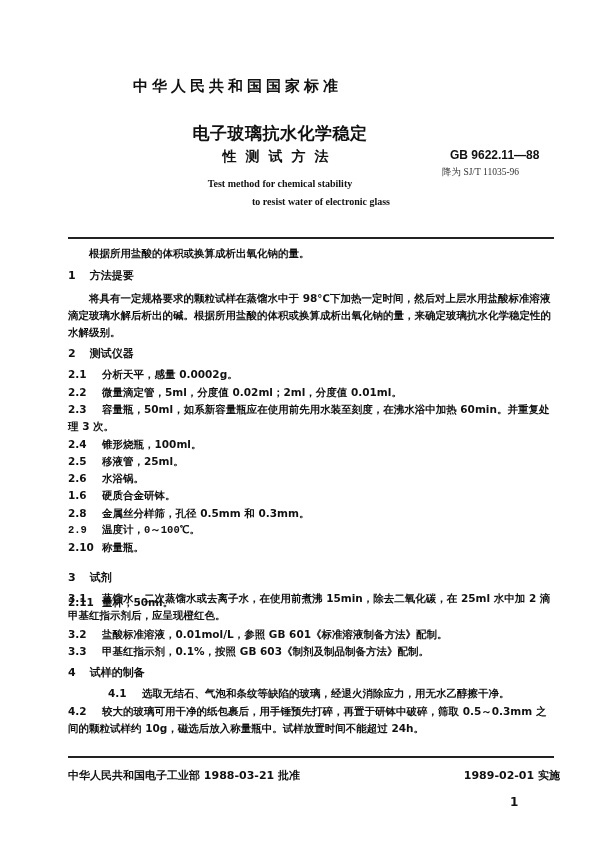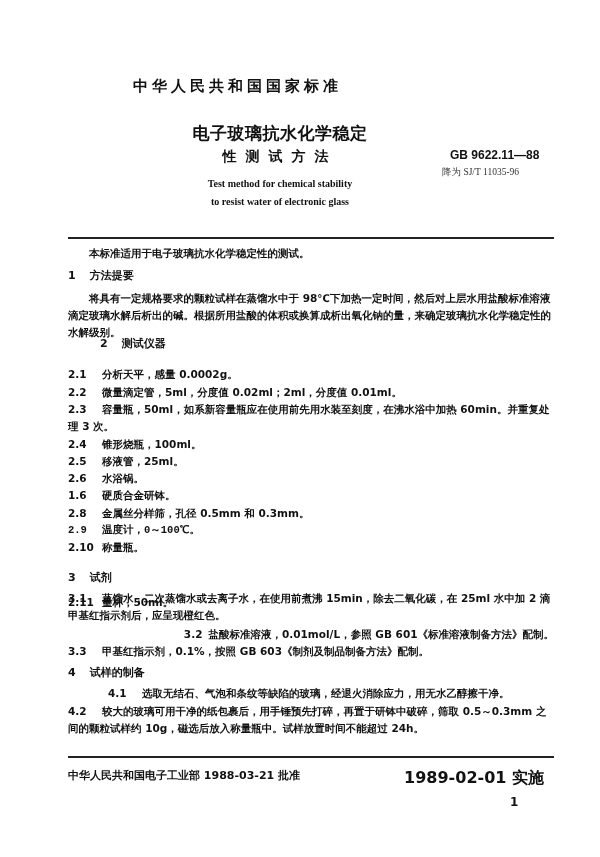--- a/index.html
+++ b/index.html
@@ -5,77 +5,77 @@
   html, body { margin: 0; padding: 0; background: #ffffff; }
   body { width: 600px; height: 857px; position: relative; overflow: hidden;
          font-family: "DejaVu Sans", "Liberation Sans", sans-serif; color: #111; }
   .abs { position: absolute; }
   .nat-std { left: 0; width: 475px; top: 77px; text-align: center; font-size: 15px; font-weight: bold; letter-spacing: 4px; }
   .title1 { left: 180px; width: 200px; top: 122px; text-align: center; font-size: 17px; font-weight: bold; letter-spacing: 0.5px; }
   .title2 { left: 180px; width: 200px; top: 148px; text-align: center; font-size: 14px; font-weight: bold; letter-spacing: 9px; }
   .gbno { left: 450px; top: 148px; font-family: "Liberation Sans", sans-serif; font-size: 12px; font-weight: bold; }
   .replaced { left: 442px; top: 166px; font-family: "Liberation Serif", serif; font-size: 9.5px; color: #333; }
   .en1 { left: 170px; width: 220px; top: 178px; text-align: center; font-family: "Liberation Serif", serif; font-size: 10px; font-weight: bold; }
-  .en2 { left: 170px; width: 220px; top: 196px; text-align: center; font-family: "Liberation Serif", serif; font-size: 10px; font-weight: bold; }
+  .en2 { left: 170px; width: 220px; top: 196px; text-align: right; font-family: "Liberation Serif", serif; font-size: 10px; font-weight: bold; }
   .rule { left: 68px; width: 486px; height: 2px; background: #222; }
   .p { position: absolute; left: 68px; width: 486px; font-size: 10.5px; line-height: 17px; font-weight: bold; }
   .indent { text-indent: 21px; }
   .sec { position: absolute; left: 68px; font-size: 11px; font-weight: bold; }
   .sec .num { display: inline-block; width: 18px; }
   .item { position: absolute; left: 68px; width: 486px; font-size: 10.5px; line-height: 17px; font-weight: bold; }
   .item .num { display: inline-block; min-width: 28px; margin-right: 6px; }
   .footer-left { left: 68px; top: 768px; font-size: 11px; font-weight: bold; }
-  .footer-right { right: 56px; top: 768px; font-size: 16px; font-weight: bold; }
+  .footer-right { right: 40px; top: 768px; font-size: 11px; font-weight: bold; }
   .pageno { left: 510px; top: 795px; font-size: 12px; font-weight: bold; }
 </style>
 </head>
 <body>
 
 <div>
 
   <div class="abs nat-std">中华人民共和国国家标准</div>
   <div class="abs title1">电子玻璃抗水化学稳定</div>
   <div class="abs title2">性测试方法</div>
   <div class="abs gbno">GB 9622.11—88</div>
   <div class="abs replaced">降为 SJ/T 11035-96</div>
   <div class="abs en1">Test method for chemical stability</div>
   <div class="abs en2">to resist water of electronic glass</div>
 
   <div class="abs rule" style="top:237px;"></div>
 
-  <div class="p indent" style="top:245px;">本标准适用于电子玻璃抗水化学稳定性的测试。</div>
+  <div class="p indent" style="top:245px;">根据所用盐酸的体积或换算成析出氧化钠的量。</div>
 
   <div class="sec" style="top:268px;">
     <span class="num">1</span>
     <span>方法提要</span>
   </div>
   <div class="p indent" style="top:290px;">将具有一定规格要求的颗粒试样在蒸馏水中于 98℃下加热一定时间，然后对上层水用盐酸标准溶液滴定玻璃水解后析出的碱。根据所用盐酸的体积或换算成析出氧化钠的量，来确定玻璃抗水化学稳定性的水解级别。</div>
 
-  <div class="sec" style="top:336px;margin-left:32px;">
+  <div class="sec" style="top:346px;">
     <span class="num">2</span>
     <span>测试仪器</span>
   </div>
   <div class="item" style="top:366px;"><span class="num">2.1</span><span>分析天平，感量 0.0002g。</span></div>
   <div class="item" style="top:384px;"><span class="num">2.2</span><span>微量滴定管，5ml，分度值 0.02ml；2ml，分度值 0.01ml。</span></div>
   <div class="item" style="top:401px;"><span class="num">2.3</span><span>容量瓶，50ml，如系新容量瓶应在使用前先用水装至刻度，在沸水浴中加热 60min。并重复处理 3 次。</span></div>
   <div class="item" style="top:436px;"><span class="num">2.4</span><span>锥形烧瓶，100ml。</span></div>
   <div class="item" style="top:453px;"><span class="num">2.5</span><span>移液管，25ml。</span></div>
   <div class="item" style="top:470px;"><span class="num">2.6</span><span>水浴锅。</span></div>
   <div class="item" style="top:487px;"><span class="num">1.6</span><span>硬质合金研钵。</span></div>
   <div class="item" style="top:505px;"><span class="num">2.8</span><span>金属丝分样筛，孔径 0.5mm 和 0.3mm。</span></div>
   <div class="item" style="top:522px;font-family:Liberation Mono, monospace;"><span class="num">2.9</span><span>温度计，0～100℃。</span></div>
   <div class="item" style="top:539px;"><span class="num">2.10</span><span>称量瓶。</span></div>
   <div class="item" style="top:556px;margin-top:38px;"><span class="num">2.11</span><span>量杯，50ml。</span></div>
 
   <div class="sec" style="top:570px;">
     <span class="num">3</span>
     <span>试剂</span>
   </div>
   <div class="item" style="top:590px;"><span class="num">3.1</span><span>蒸馏水，二次蒸馏水或去离子水，在使用前煮沸 15min，除去二氧化碳，在 25ml 水中加 2 滴甲基红指示剂后，应呈现橙红色。</span></div>
-  <div class="item" style="top:626px;text-align:right;"><span class="num">3.2</span><span>盐酸标准溶液，0.01mol/L，参照 GB 601《标准溶液制备方法》配制。</span></div>
+  <div class="item" style="top:626px;"><span class="num">3.2</span><span>盐酸标准溶液，0.01mol/L，参照 GB 601《标准溶液制备方法》配制。</span></div>
   <div class="item" style="top:643px;"><span class="num">3.3</span><span>甲基红指示剂，0.1%，按照 GB 603《制剂及制品制备方法》配制。</span></div>
 
   <div class="sec" style="top:665px;">
     <span class="num">4</span>
     <span>试样的制备</span>
   </div>
   <div class="item" style="top:685px;margin-left:40px;"><span class="num">4.1</span><span>选取无结石、气泡和条纹等缺陷的玻璃，经退火消除应力，用无水乙醇擦干净。</span></div>
   <div class="item" style="top:703px;"><span class="num">4.2</span><span>较大的玻璃可用干净的纸包裹后，用手锤预先打碎，再置于研钵中破碎，筛取 0.5～0.3mm 之间的颗粒试样约 10g，磁选后放入称量瓶中。试样放置时间不能超过 24h。</span></div>
 
   <div class="abs rule" style="top:756px;"></div>

